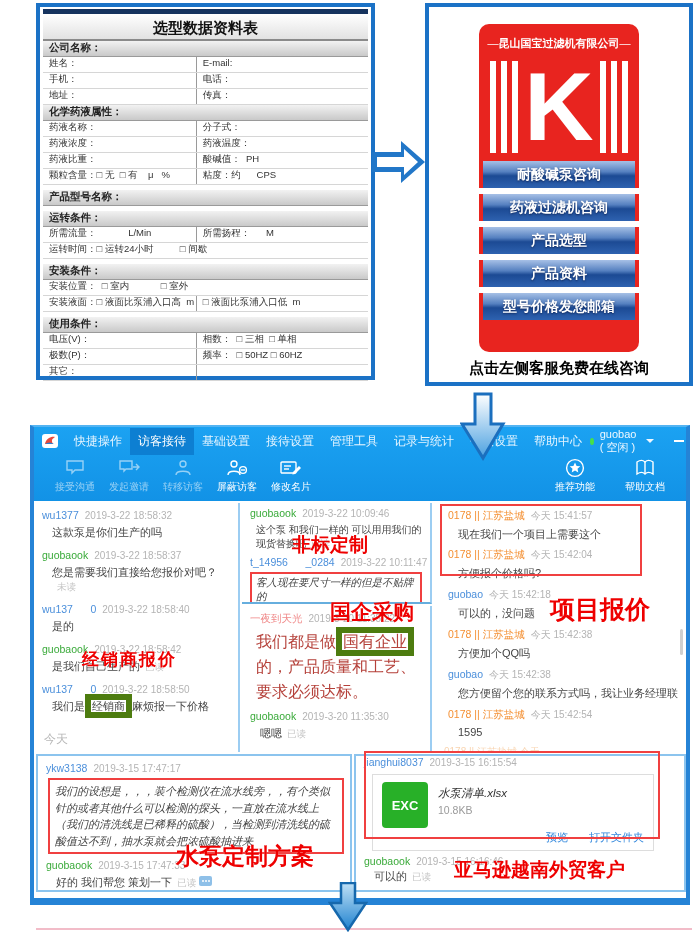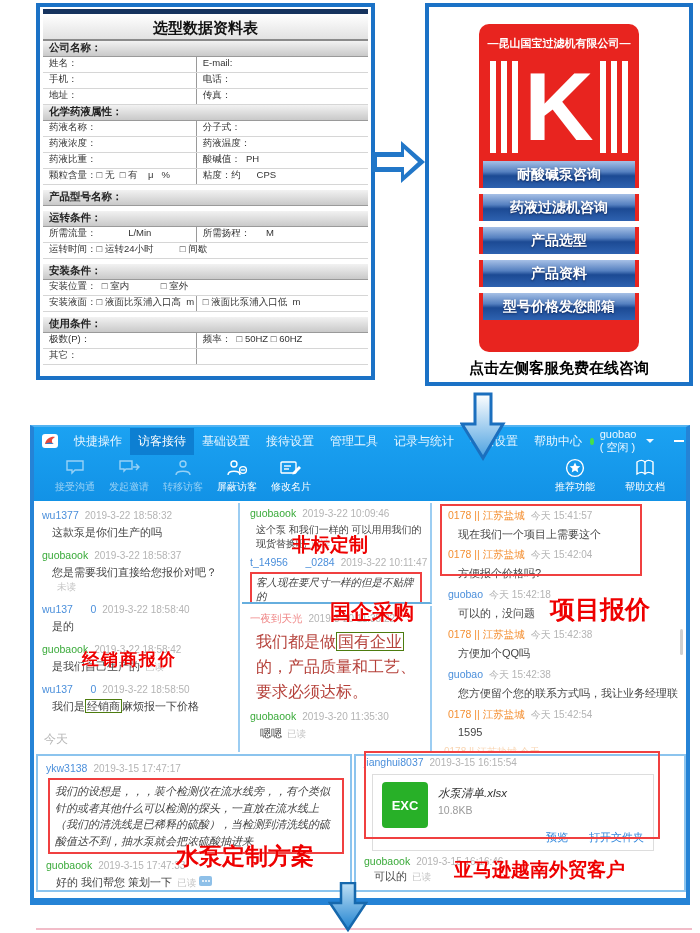--- a/index.html
+++ b/index.html
@@ -19,21 +19,21 @@
   .fc.l { width:47%; }
   .fc.r { width:53%; border-left:1px solid #9a9a9a; }
   .frow.full { padding-left:6px; }
   .fgap { height:5px; }
 
   
   .banner-panel { position:absolute; left:425px; top:3px; width:268px; height:383px;
     border:4px solid #1b72c6; background:#fff; }
   .red-card { position:absolute; left:50px; top:17px; width:160px; height:328px;
     background:#e8241f; border-radius:10px; overflow:hidden; }
-  .bco { margin-top:12px; text-align:center; color:#fff; font-weight:bold; font-size:11px; letter-spacing:0; }
+  .bco { margin-top:12px; text-align:center; color:#fff; font-weight:bold; font-size:11px; letter-spacing:0;font-family:Liberation Serif, serif; }
   .klogo { display:flex; justify-content:center; align-items:center; height:108px; margin-top:2px; }
   .kbars { display:flex; gap:5px; }
   .kbar { width:6px; height:92px; background:#fff; }
   .kletter { color:#fff; font-size:96px; font-weight:bold; line-height:92px; margin:0 6px; }
   .bbtn { display:block; width:152px; margin:0 auto; height:27px; line-height:27px; text-align:center;
     color:#fff; font-size:14px; font-weight:bold; border:none; cursor:pointer;
     background:linear-gradient(180deg,#a6c0e6 0%,#5580c0 40%,#1c4a94 55%,#2e62b0 100%);
     text-shadow:0 1px 2px rgba(0,0,30,.5); }
   .bgap { height:6px; background:#fff; width:100%; }
   .caption { position:absolute; left:0; top:352px; width:100%; text-align:center;
@@ -75,21 +75,21 @@
   .panel-bl { left:2px; top:253px; width:316px; height:138px; border:2px solid #8cc4ee; }
   .panel-br { left:320px; top:253px; width:332px; height:138px; border:2px solid #8cc4ee; }
 
   .m { padding:6px 8px 2px; }
   .mh { font-size:10.5px; white-space:nowrap; }
   .nm-v { color:#4b8fdb; } .nm-a { color:#3aaa3a; } .nm-o { color:#f49033; } .nm-p { color:#f08a8a; }
   .time { color:#b4b4b4; font-size:10px; margin-left:6px; }
   .mt { font-size:11px; color:#444; padding:4px 0 1px 10px; }
   .st { color:#c4c4c4; font-size:9.5px; margin-left:5px; }
   .day { color:#b8b8b8; font-size:12px; padding:14px 0 0 10px; }
-  .rb-inline { border:1px solid #4d7c0f; padding:0 1px; }
+  .rb-inline { border:6px solid #4d7c0f; padding:0 1px; }
   .rb-block { display:inline-block; border:2px solid #f04040; padding:3px 5px;font-style:italic; }
   .bigred { color:#b5413a; font-size:16px; line-height:1.55; padding:4px 2px 2px 6px; }
   .nowrap { white-space:nowrap; overflow:hidden; }
   .fadeline { color:#f0a050; opacity:.45; filter:blur(.7px); font-size:10px; padding:4px 0 0 10px; white-space:nowrap; overflow:hidden; }
 
   .ann { position:absolute; color:#ee0000; font-weight:bold; z-index:6; white-space:nowrap;
     text-shadow:0 0 1px rgba(255,255,255,.6); }
   .rbox { position:absolute; border:2px solid #f04040; z-index:5; }
   .scroll-thumb { position:absolute; left:646px; top:128px; width:3px; height:26px; background:#cfcfcf; border-radius:2px; cursor:pointer; }
 
@@ -170,20 +170,24 @@
     <div class="frow full">
         <span>安装位置：&nbsp;&nbsp;□ 室内&nbsp;&nbsp;&nbsp;&nbsp;&nbsp;&nbsp;&nbsp;&nbsp;&nbsp;&nbsp;&nbsp;&nbsp;□ 室外</span>
       </div>
     <div class="frow pair">
         <span class="fc l">安装液面：□ 液面比泵浦入口高&nbsp;&nbsp;m</span>
         <span class="fc r">□ 液面比泵浦入口低&nbsp;&nbsp;m</span>
       </div>
     <div class="fgap"></div>
     <div class="frow sec">
         <span>使用条件：</span>
+      </div>
+    <div class="frow pair">
+        <span class="fc l">电压(V)：</span>
+        <span class="fc r">相数：&nbsp;&nbsp;□ 三相&nbsp;&nbsp;□ 单相</span>
       </div>
     <div class="frow pair">
         <span class="fc l">极数(P)：</span>
         <span class="fc r">频率：&nbsp;&nbsp;□ 50HZ&nbsp;□ 60HZ</span>
       </div>
     <div class="frow pair">
         <span class="fc l">其它：</span>
         <span class="fc r"></span>
       </div>
   </div>

